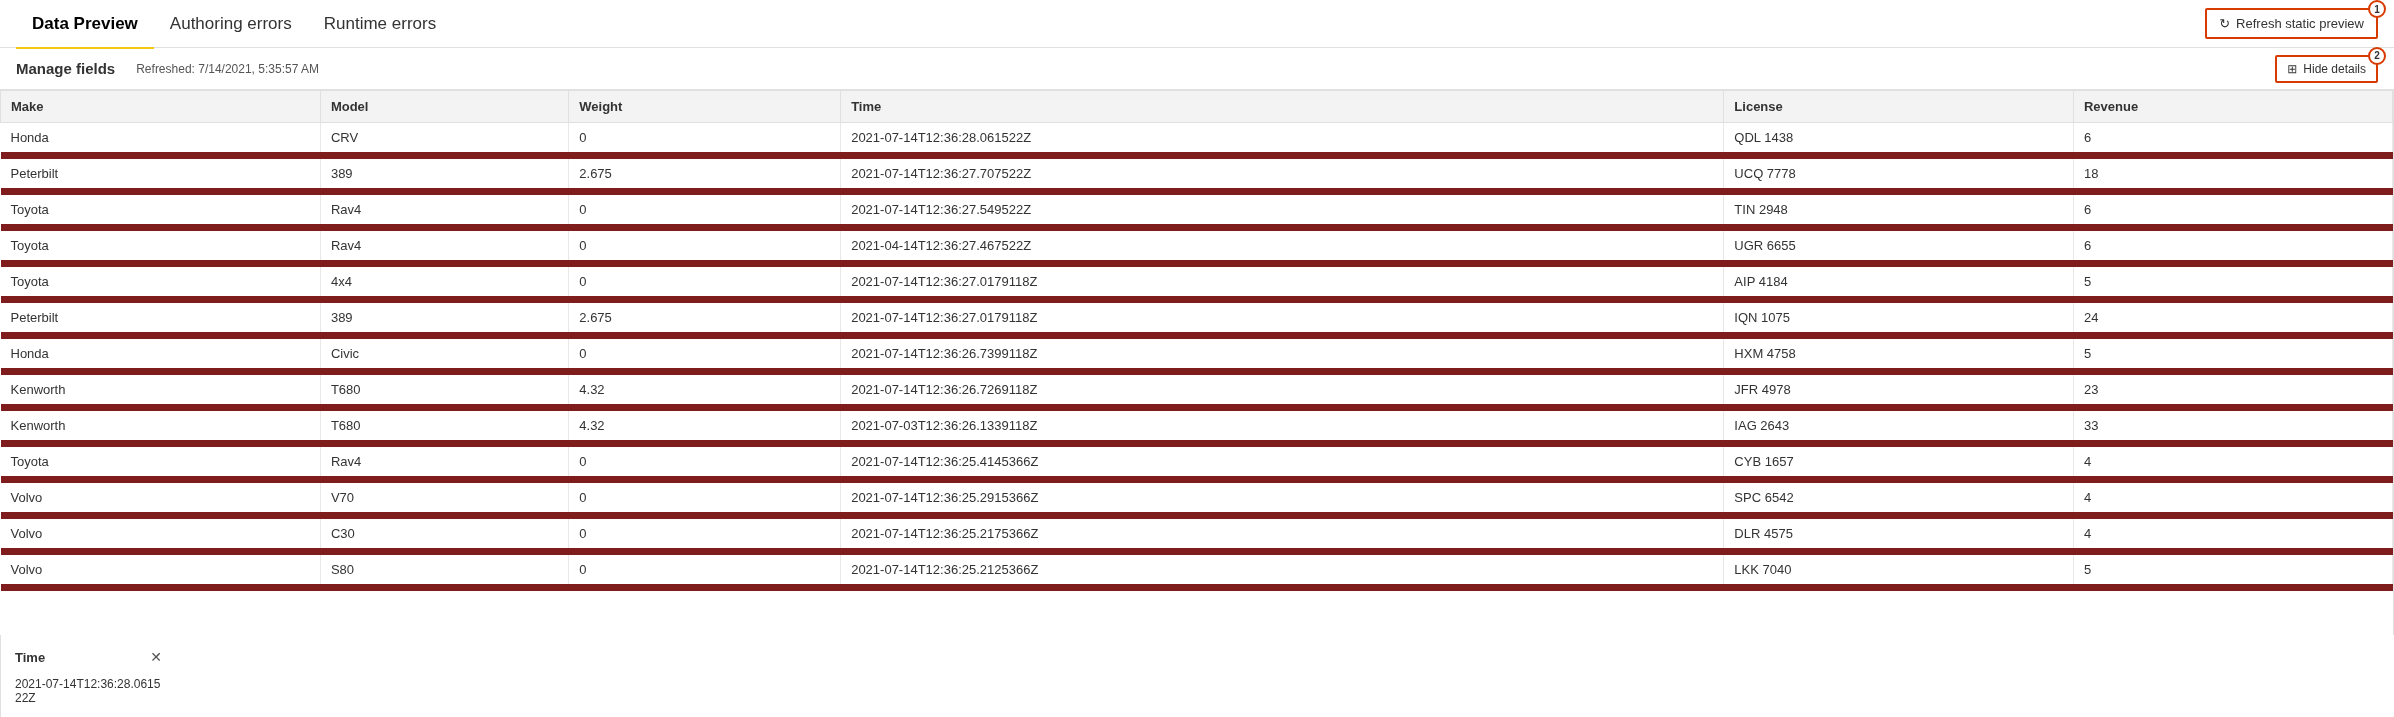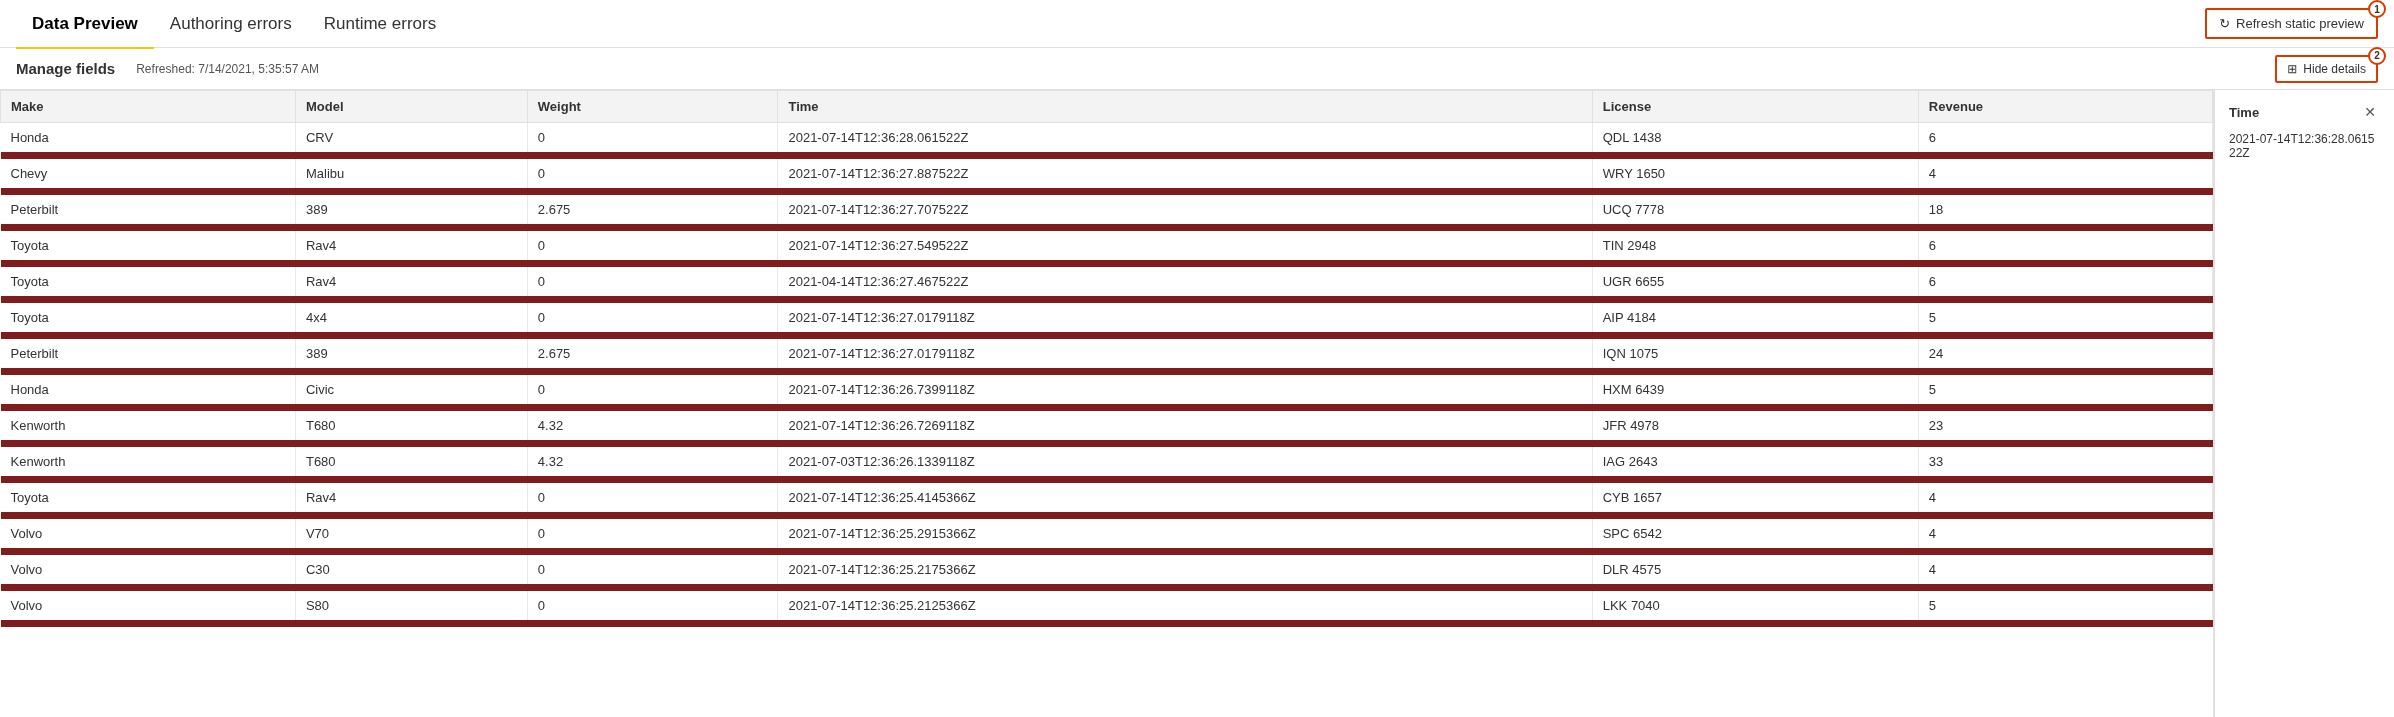--- a/index.html
+++ b/index.html
@@ -110,20 +110,21 @@
       align-items: center;
       justify-content: center;
       color: #333;
       font-weight: bold;
     }
 
     
     .main-content {
       display: flex;
       height: calc(717px - 48px - 42px);
+      flex-direction: column;
     }
 
     
     .table-area {
       flex: 1;
       overflow: auto;
       border-right: 1px solid #e0e0e0;
     }
     table {
       width: 100%;
@@ -221,28 +222,20 @@
       <tbody id="table-body">
       <tr>
             <td>Honda</td>
             <td>CRV</td>
             <td>0</td>
             <td>2021-07-14T12:36:28.061522Z</td>
             <td>QDL 1438</td>
             <td>6</td>
           </tr>
           <tr>
-            <td>Chevy</td>
-            <td>Malibu</td>
-            <td>0</td>
-            <td>2021-07-14T12:36:27.887522Z</td>
-            <td>WRY 1650</td>
-            <td>4</td>
-          </tr>
-          <tr>
             <td>Peterbilt</td>
             <td>389</td>
             <td>2.675</td>
             <td>2021-07-14T12:36:27.707522Z</td>
             <td>UCQ 7778</td>
             <td>18</td>
           </tr>
           <tr>
             <td>Toyota</td>
             <td>Rav4</td>
@@ -273,21 +266,21 @@
             <td>2.675</td>
             <td>2021-07-14T12:36:27.0179118Z</td>
             <td>IQN 1075</td>
             <td>24</td>
           </tr>
           <tr>
             <td>Honda</td>
             <td>Civic</td>
             <td>0</td>
             <td>2021-07-14T12:36:26.7399118Z</td>
-            <td>HXM 6439</td>
+            <td>HXM 4758</td>
             <td>5</td>
           </tr>
           <tr>
             <td>Kenworth</td>
             <td>T680</td>
             <td>4.32</td>
             <td>2021-07-14T12:36:26.7269118Z</td>
             <td>JFR 4978</td>
             <td>23</td>
           </tr>

